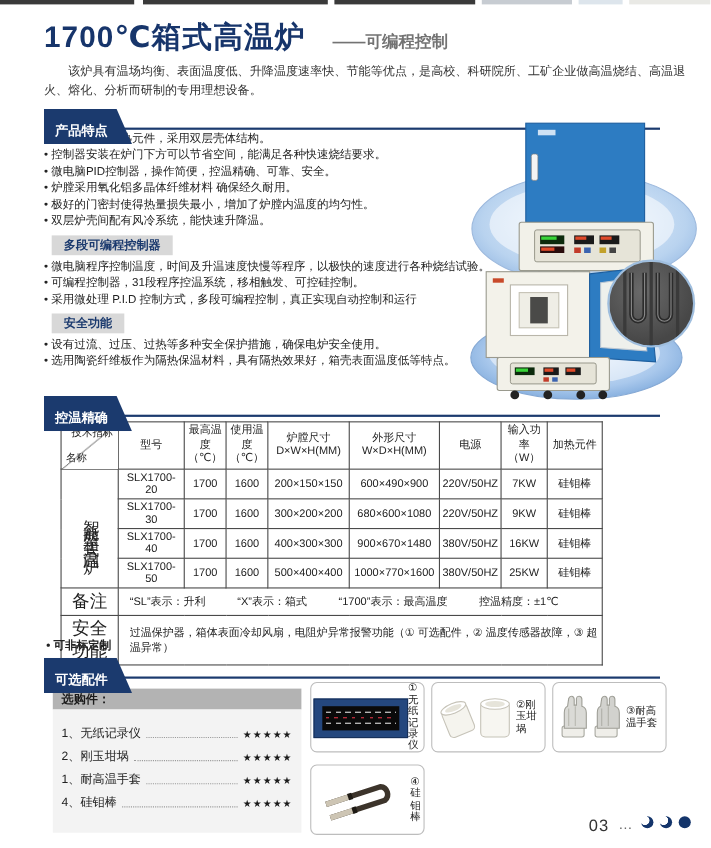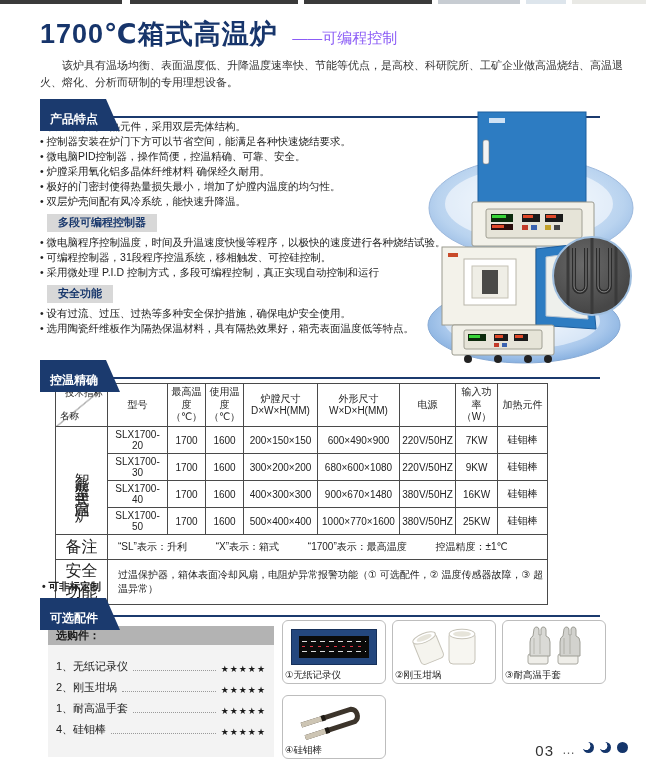--- a/index.html
+++ b/index.html
@@ -8,21 +8,21 @@
     font-family:"Liberation Sans","DejaVu Sans",sans-serif;color:#222;
   }
   
   .edge{position:absolute;top:0;height:4px;background:#3a3a3a}
   .edge.l1{left:0;width:122px}.edge.l2{left:130px;width:168px}.edge.l3{left:304px;width:128px}
   .edge.l4{left:438px;width:82px;background:#c7ccd2}.edge.l5{left:526px;width:40px;background:#dde5ec}
   .edge.l6{left:572px;width:74px;background:#e9e9e5}
 
   .title-row{position:absolute;left:40px;top:16px;white-space:nowrap}
   .title{font-size:27px;font-weight:bold;color:#17356b;letter-spacing:1px}
-  .subtitle{font-size:15px;font-weight:normal;color:#8b5cf6;margin-left:10px}
+  .subtitle{font-size:15px;font-weight:bold;color:#737373;margin-left:20px}
 
   .intro{position:absolute;left:40px;top:57px;width:588px;font-size:11px;line-height:1.55;
     color:#333;text-indent:2em;margin:0}
 
   .sec{position:absolute;left:40px;width:560px;height:19px}
   .ribbon{position:relative;z-index:2;display:inline-block;background:#1b3a6e;color:#fff;
     font-size:12px;font-weight:bold;padding:12px 22px 3px 10px;
     clip-path:polygon(0 0,calc(100% - 14px) 0,100% 100%,0 100%)}
   .rule{position:absolute;left:0;right:0;bottom:0;height:2px;background:#1b3a6e}
 
@@ -63,21 +63,21 @@
   
   .optbox{position:absolute;left:48px;top:626px;width:226px}
   .optbar{background:#b3b3b3;color:#1a1a1a;font-weight:bold;font-size:11px;padding:2px 8px}
   .optlist{background:#f3f3f3;padding:8px 8px 14px;font-size:11px}
   .optrow{display:flex;align-items:flex-end;margin:6px 0}
   .optrow .lbl{white-space:nowrap}
   .optrow .leader{flex:1;border-bottom:1.5px dotted #9a9a9a;margin:0 5px 3px}
   .optrow .stars{font-size:9px;letter-spacing:1px;color:#1a1a1a;white-space:nowrap}
 
   .card{position:absolute;width:104px;height:64px;background:#fff;border:1px solid #bdbdbd;
-    border-radius:6px;box-sizing:border-box;display:flex;flex-direction:column;align-items:flex-start;
+    border-radius:6px;box-sizing:border-box;display:flex;flex-direction:row;align-items:center;
     justify-content:flex-end;padding:4px 2px 3px}
   .card .img{flex:1;display:flex;align-items:center;justify-content:center;width:100%}
   .card .cap{font-size:9.5px;color:#222;line-height:1.1}
   .rec{width:84px;height:34px;background:#24477e;border:1px solid #16305a;display:flex;
     align-items:center;justify-content:center}
   .rec-screen{width:70px;height:22px;background:#0a0a0a;position:relative}
   .rec-screen .hl1,.rec-screen .hl2{position:absolute;left:3px;right:3px;height:1px;
     background:repeating-linear-gradient(90deg,#ddd 0 5px,transparent 5px 9px)}
   .rec-screen .hl1{top:5px}.rec-screen .hl2{top:15px}
   .rec-screen .rl{position:absolute;left:3px;right:3px;top:10px;height:1px;

